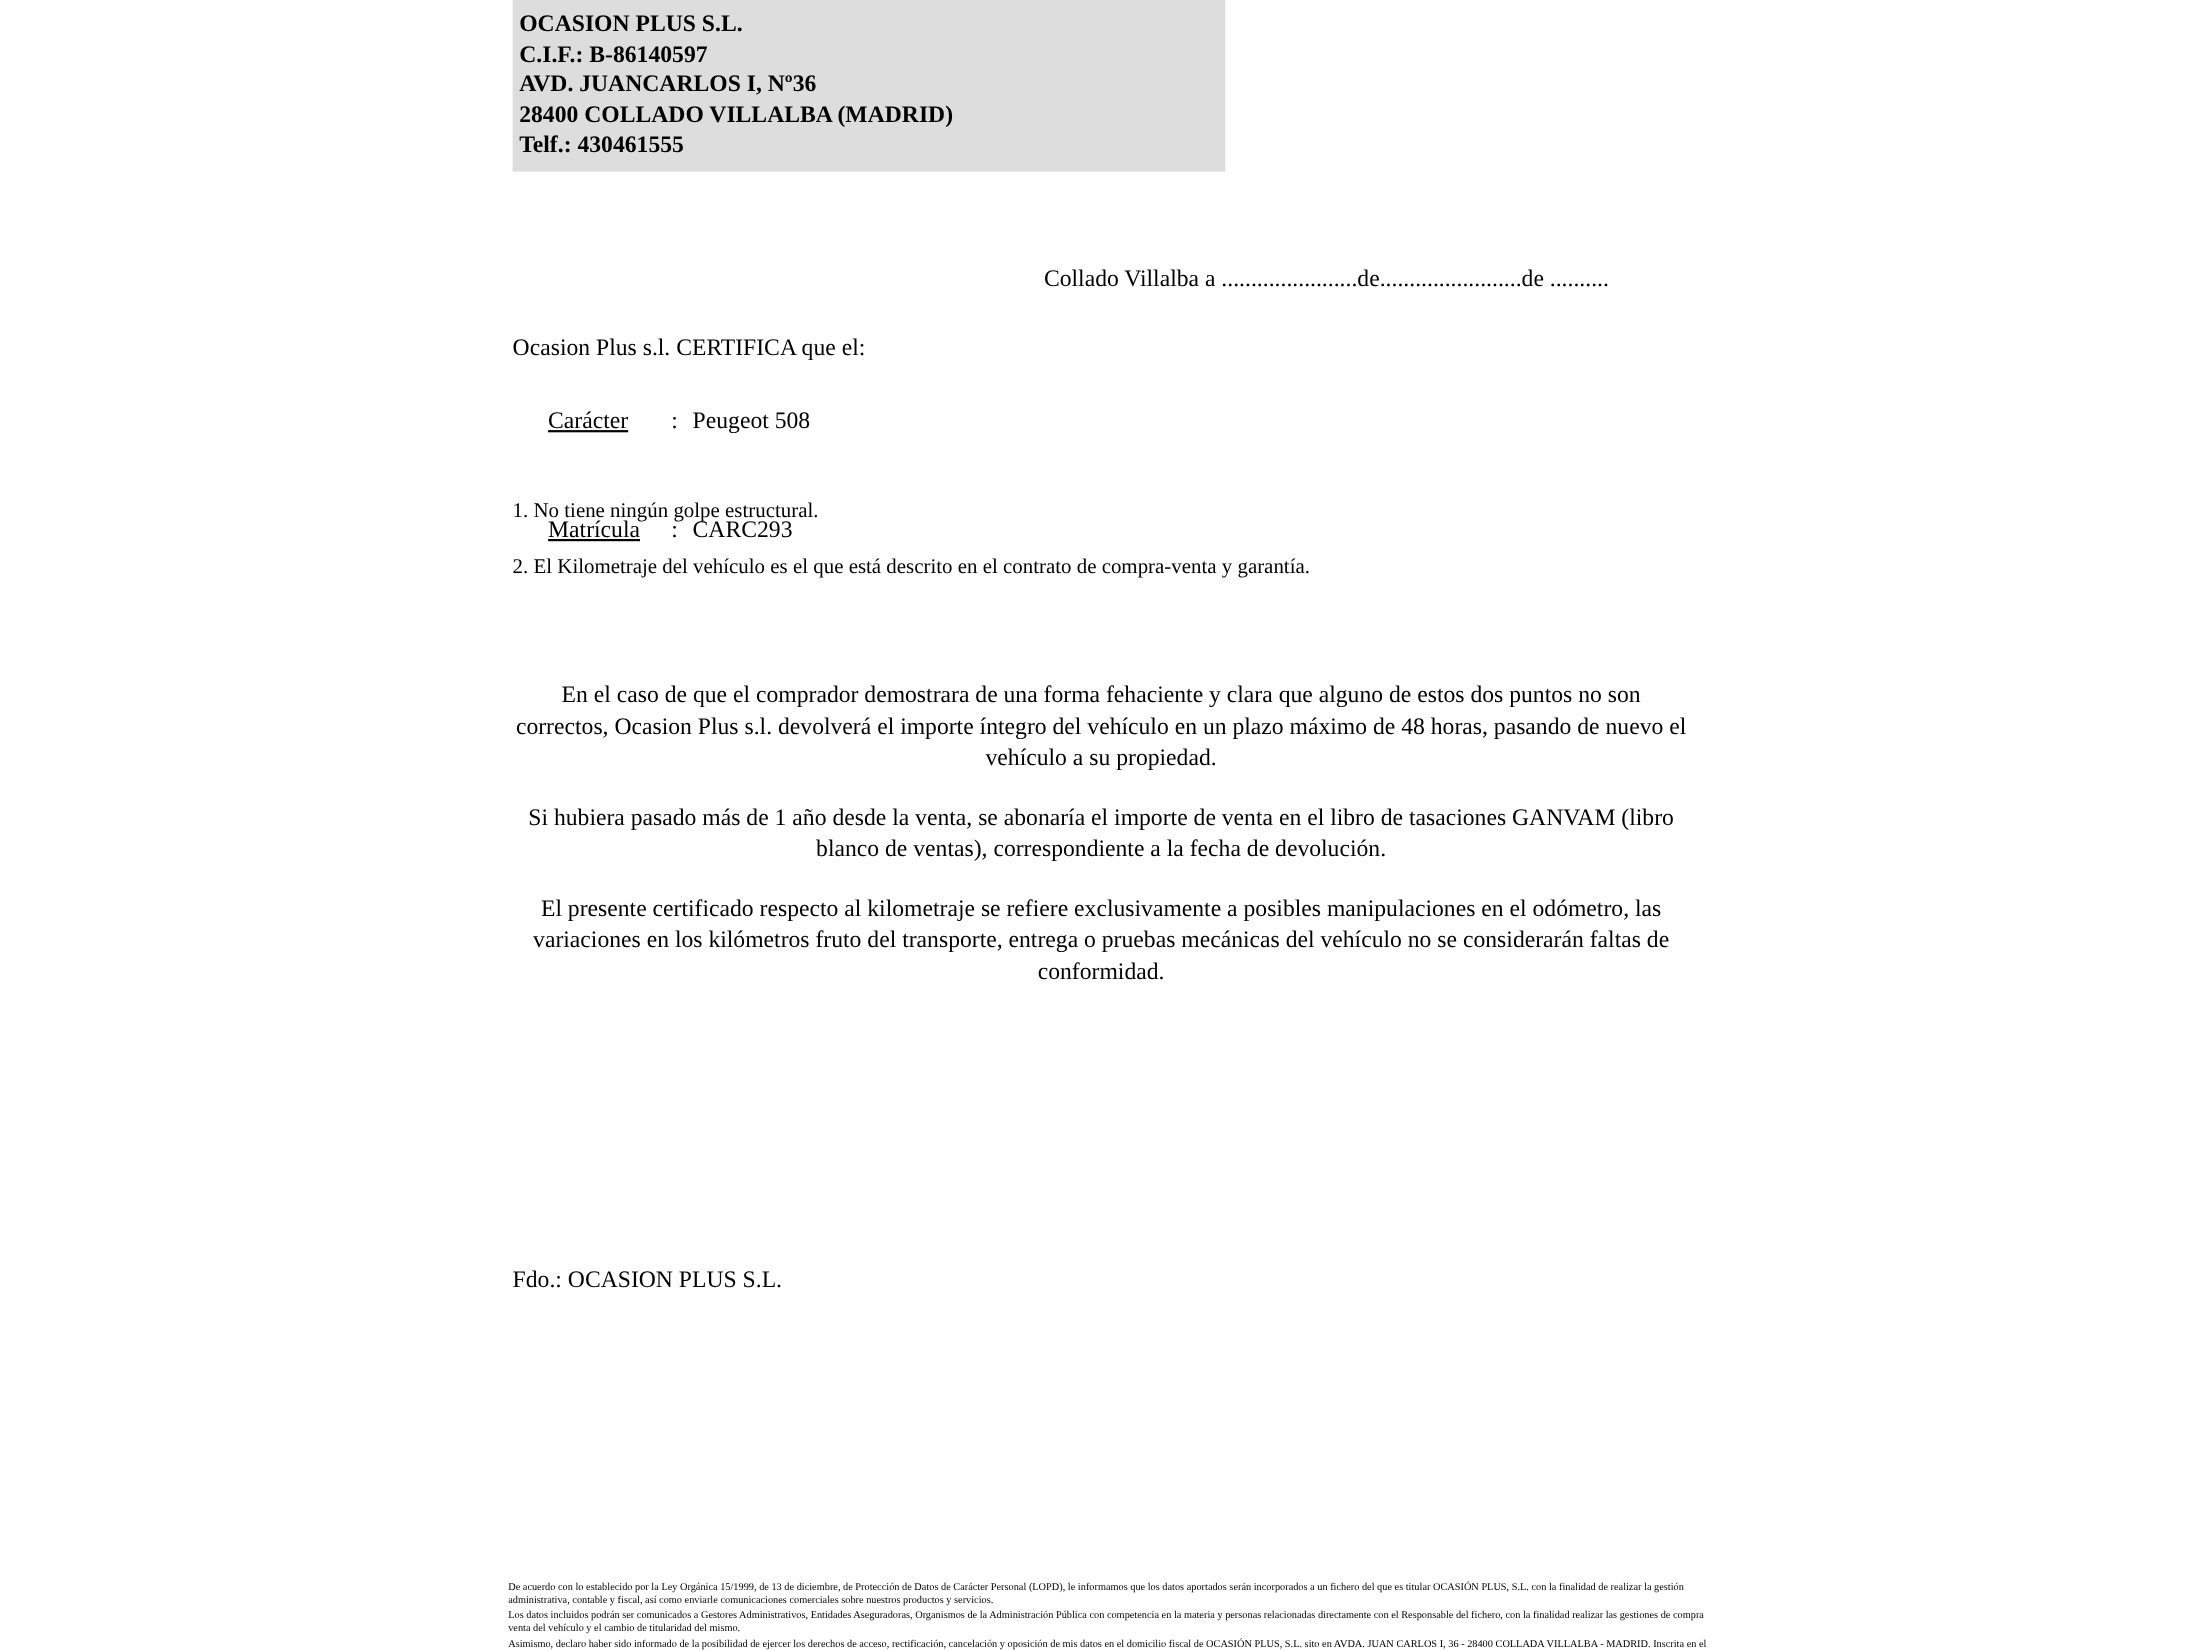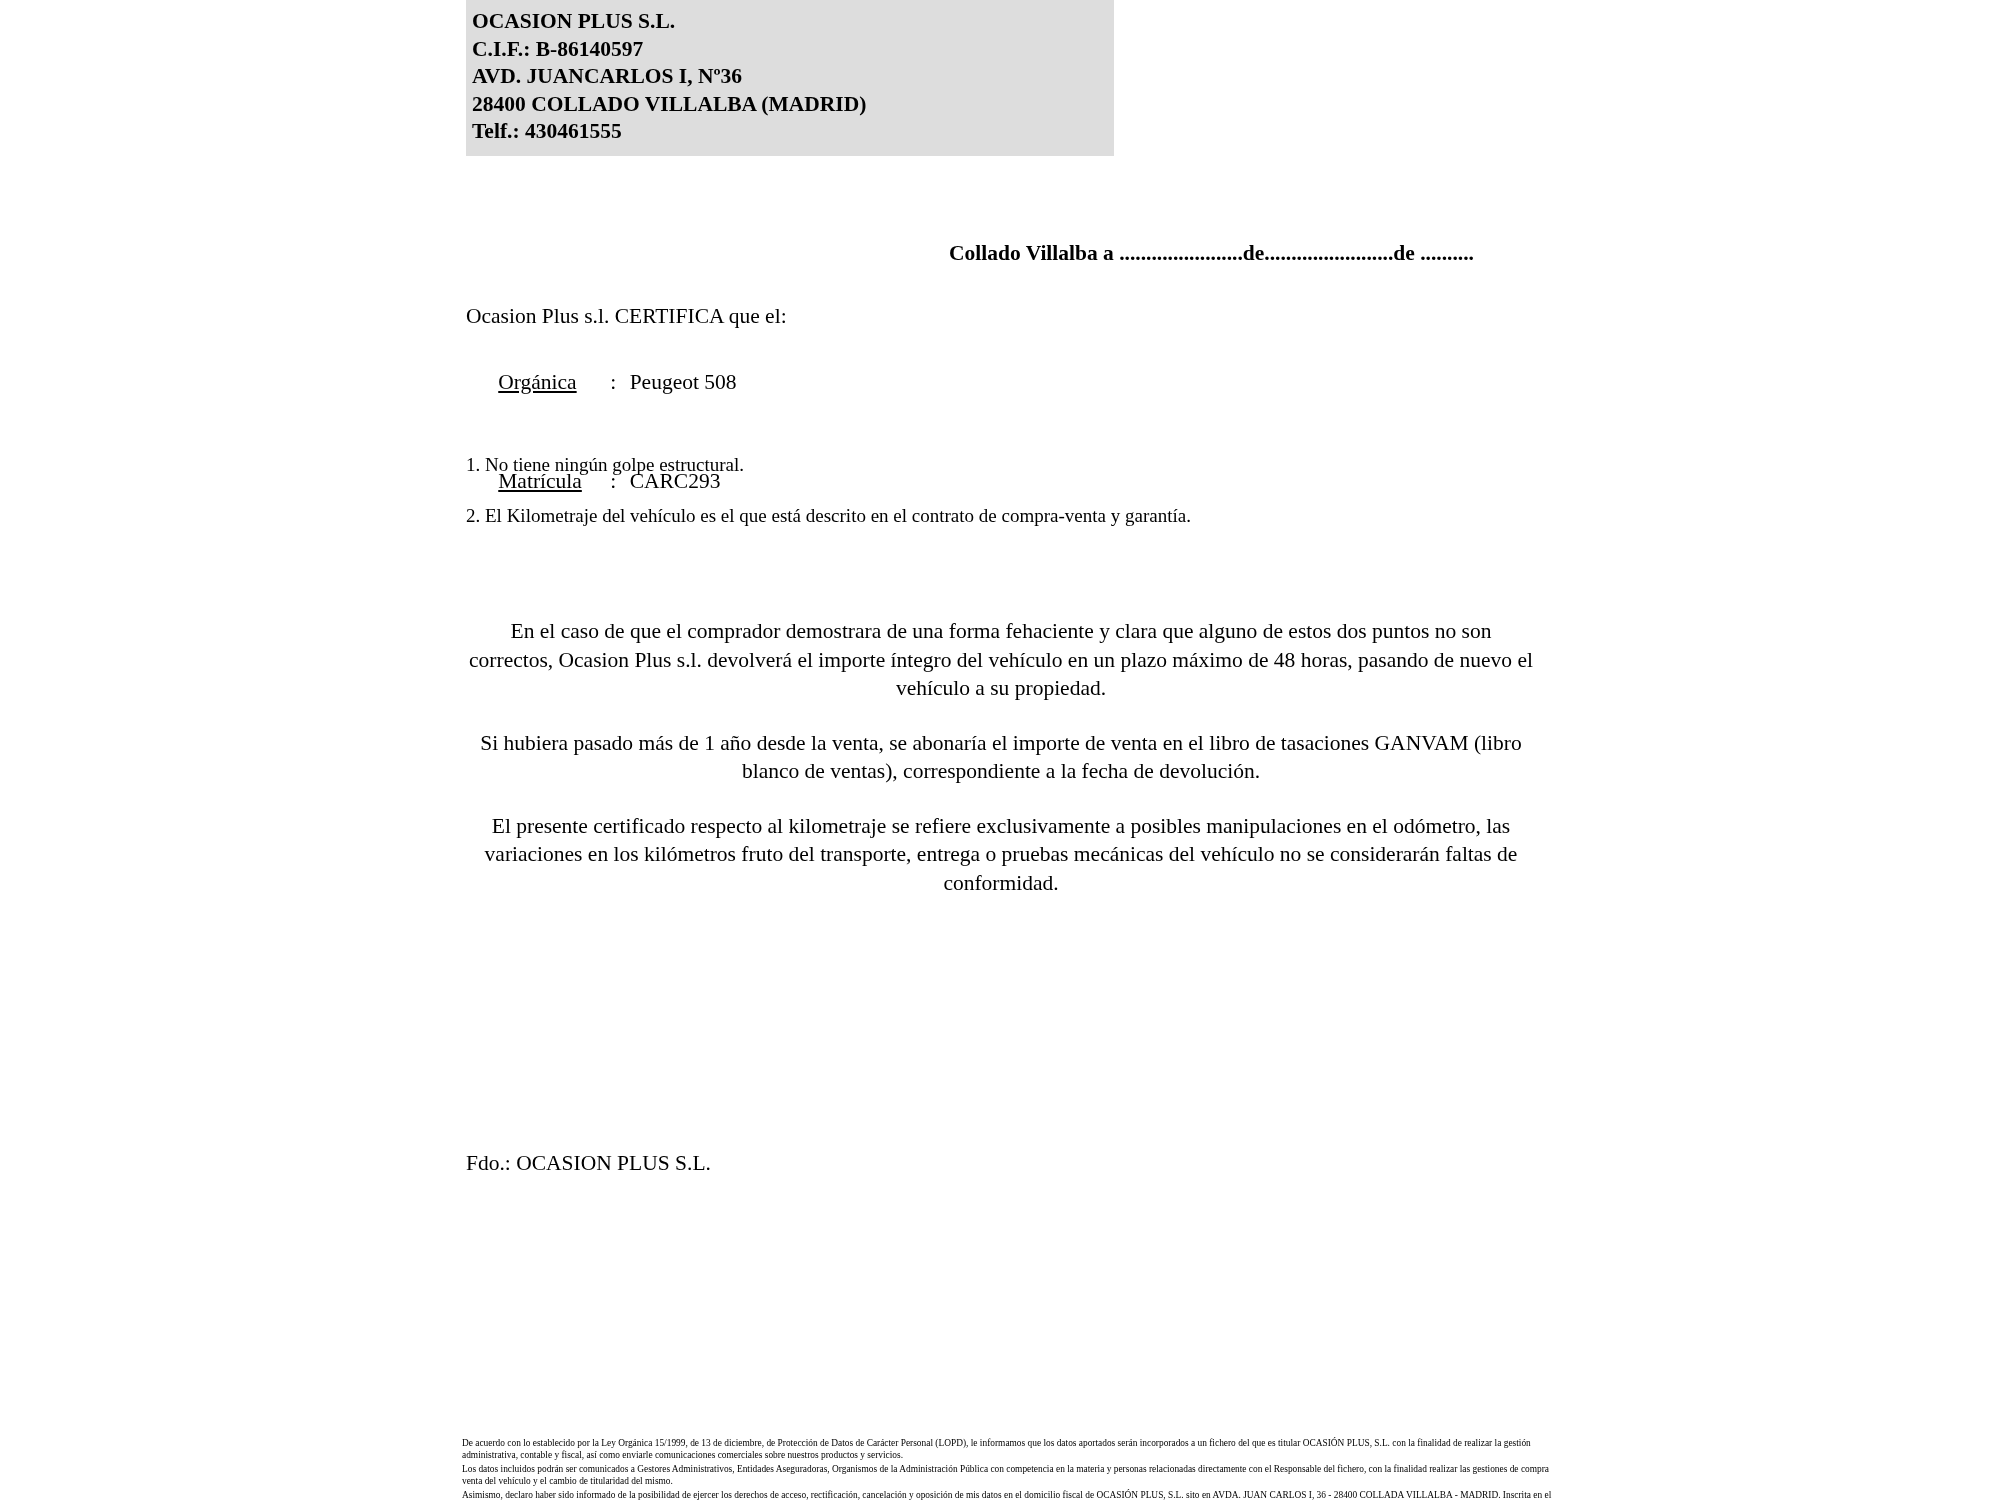--- a/index.html
+++ b/index.html
@@ -46,21 +46,20 @@
   }
 
   
   .placedate {
     position: absolute;
     left: 949px;
     top: 240px;
     font-size: 21.5px;
     line-height: 26px;
     white-space: pre;
-    font-weight: bold;
   }
 
   
   .certifica {
     position: absolute;
     left: 466px;
     top: 300px;
     font-size: 21.5px;
     line-height: 33px;
   }
@@ -144,21 +143,21 @@
     <div class="lh-line">AVD. JUANCARLOS I, Nº36</div>
     <div class="lh-line">28400 COLLADO VILLALBA (MADRID)</div>
     <div class="lh-line">Telf.: 430461555</div>
   </div>
 
   <div class="placedate">Collado Villalba a .......................de........................de ..........</div>
 
   <div class="certifica">
     <div class="kv">Ocasion Plus s.l. CERTIFICA que el:</div>
     <div class="kv">
-      <span class="k">Orgánica</span><span class="sep">:</span> <span>Peugeot 508</span>
+      <span class="k">Carácter</span><span class="sep">:</span> <span>Peugeot 508</span>
     </div>
     <div class="kv">
       <span class="k">Matrícula</span><span class="sep">:</span> <span>CARC293</span>
     </div>
   </div>
 
   <div class="points">
     <div class="pt">1. No tiene ningún golpe estructural.</div>
     <div class="pt">2. El Kilometraje del vehículo es el que está descrito en el contrato de compra-venta y garantía.</div>
   </div>

